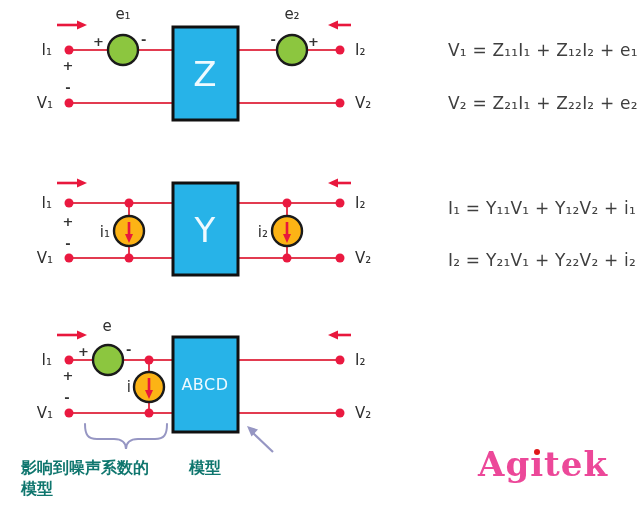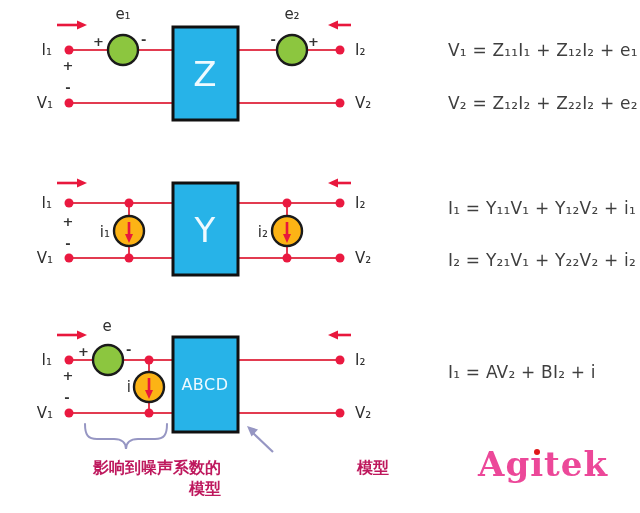--- a/index.html
+++ b/index.html
@@ -21,21 +21,21 @@
   .port-label{fill:#2f2f2f;font-size:15px;font-family:"DejaVu Sans",sans-serif;}
   .src-label{fill:#2f2f2f;font-size:15px;font-family:"DejaVu Sans",sans-serif;}
   .sign{fill:#333333;font-size:13px;font-weight:bold;font-family:"DejaVu Sans",sans-serif;}
   .brace{stroke:#9696c3;fill:none;stroke-width:2;stroke-linecap:round;}
   .ann-line{stroke:#9696c3;stroke-width:2.2;}
   .ann-head{fill:#9696c3;}
   
   .eq{position:absolute;left:408px;color:#3f3f3f;font-size:17px;
       letter-spacing:.2px;white-space:nowrap;margin-left:40px;}
   
-  .caption{position:absolute;width:200px;text-align:right;color:#be185d;
+  .caption{position:absolute;width:200px;text-align:left;color:#0f766e;
            font-size:16px;font-weight:bold;line-height:21px;}
   
   .logo{position:absolute;left:478px;top:444px;font-family:"DejaVu Serif","Liberation Serif",serif;
         font-weight:bold;font-size:34px;color:#ec4899;letter-spacing:1px;}
   .logo-i{position:relative;display:inline-block;}
   .logo-dot{position:absolute;left:50%;transform:translateX(-50%);top:5px;
             width:6px;height:6px;border-radius:50%;background:#e01818;}
 </style>
 </head>
 <body>
@@ -158,24 +158,23 @@
     <text class="sign" x="68" y="70" text-anchor="middle">+</text>
     <text class="sign" x="67" y="92" text-anchor="middle">-</text>
     <path class="brace" d="M85,114 C85,125 88,129 97,129 L114,129 C122,129 126,133 126,139 C126,133 130,129 138,129 L155,129 C164,129 167,125 167,114"></path>
     <g>
       <line class="ann-line" x1="273" y1="142" x2="253" y2="123"></line>
       <polygon class="ann-head" points="247,116 258,119.5 251.5,126.5"></polygon>
     </g>
   </svg>
 
   <div class="eq" style="top:40px">V₁ = Z₁₁I₁ + Z₁₂I₂ + e₁</div>
-  <div class="eq" style="top:93px">V₂ = Z₁₂I₂ + Z₂₂I₂ + e₂</div>
+  <div class="eq" style="top:93px">V₂ = Z₂₁I₁ + Z₂₂I₂ + e₂</div>
   <div class="eq" style="top:198px">I₁ = Y₁₁V₁ + Y₁₂V₂ + i₁</div>
   <div class="eq" style="top:250px">I₂ = Y₂₁V₁ + Y₂₂V₂ + i₂</div>
-  <div class="eq" style="top:362px">I₁ = AV₂ + BI₂ + i</div>
 
   <div class="caption" style="left:21px;top:457px">
     <div>影响到噪声系数的</div>
     <div>模型</div>
   </div>
   <div class="caption" style="left:189px;top:457px">
     <div>模型</div>
   </div>
 
   <div class="logo">

